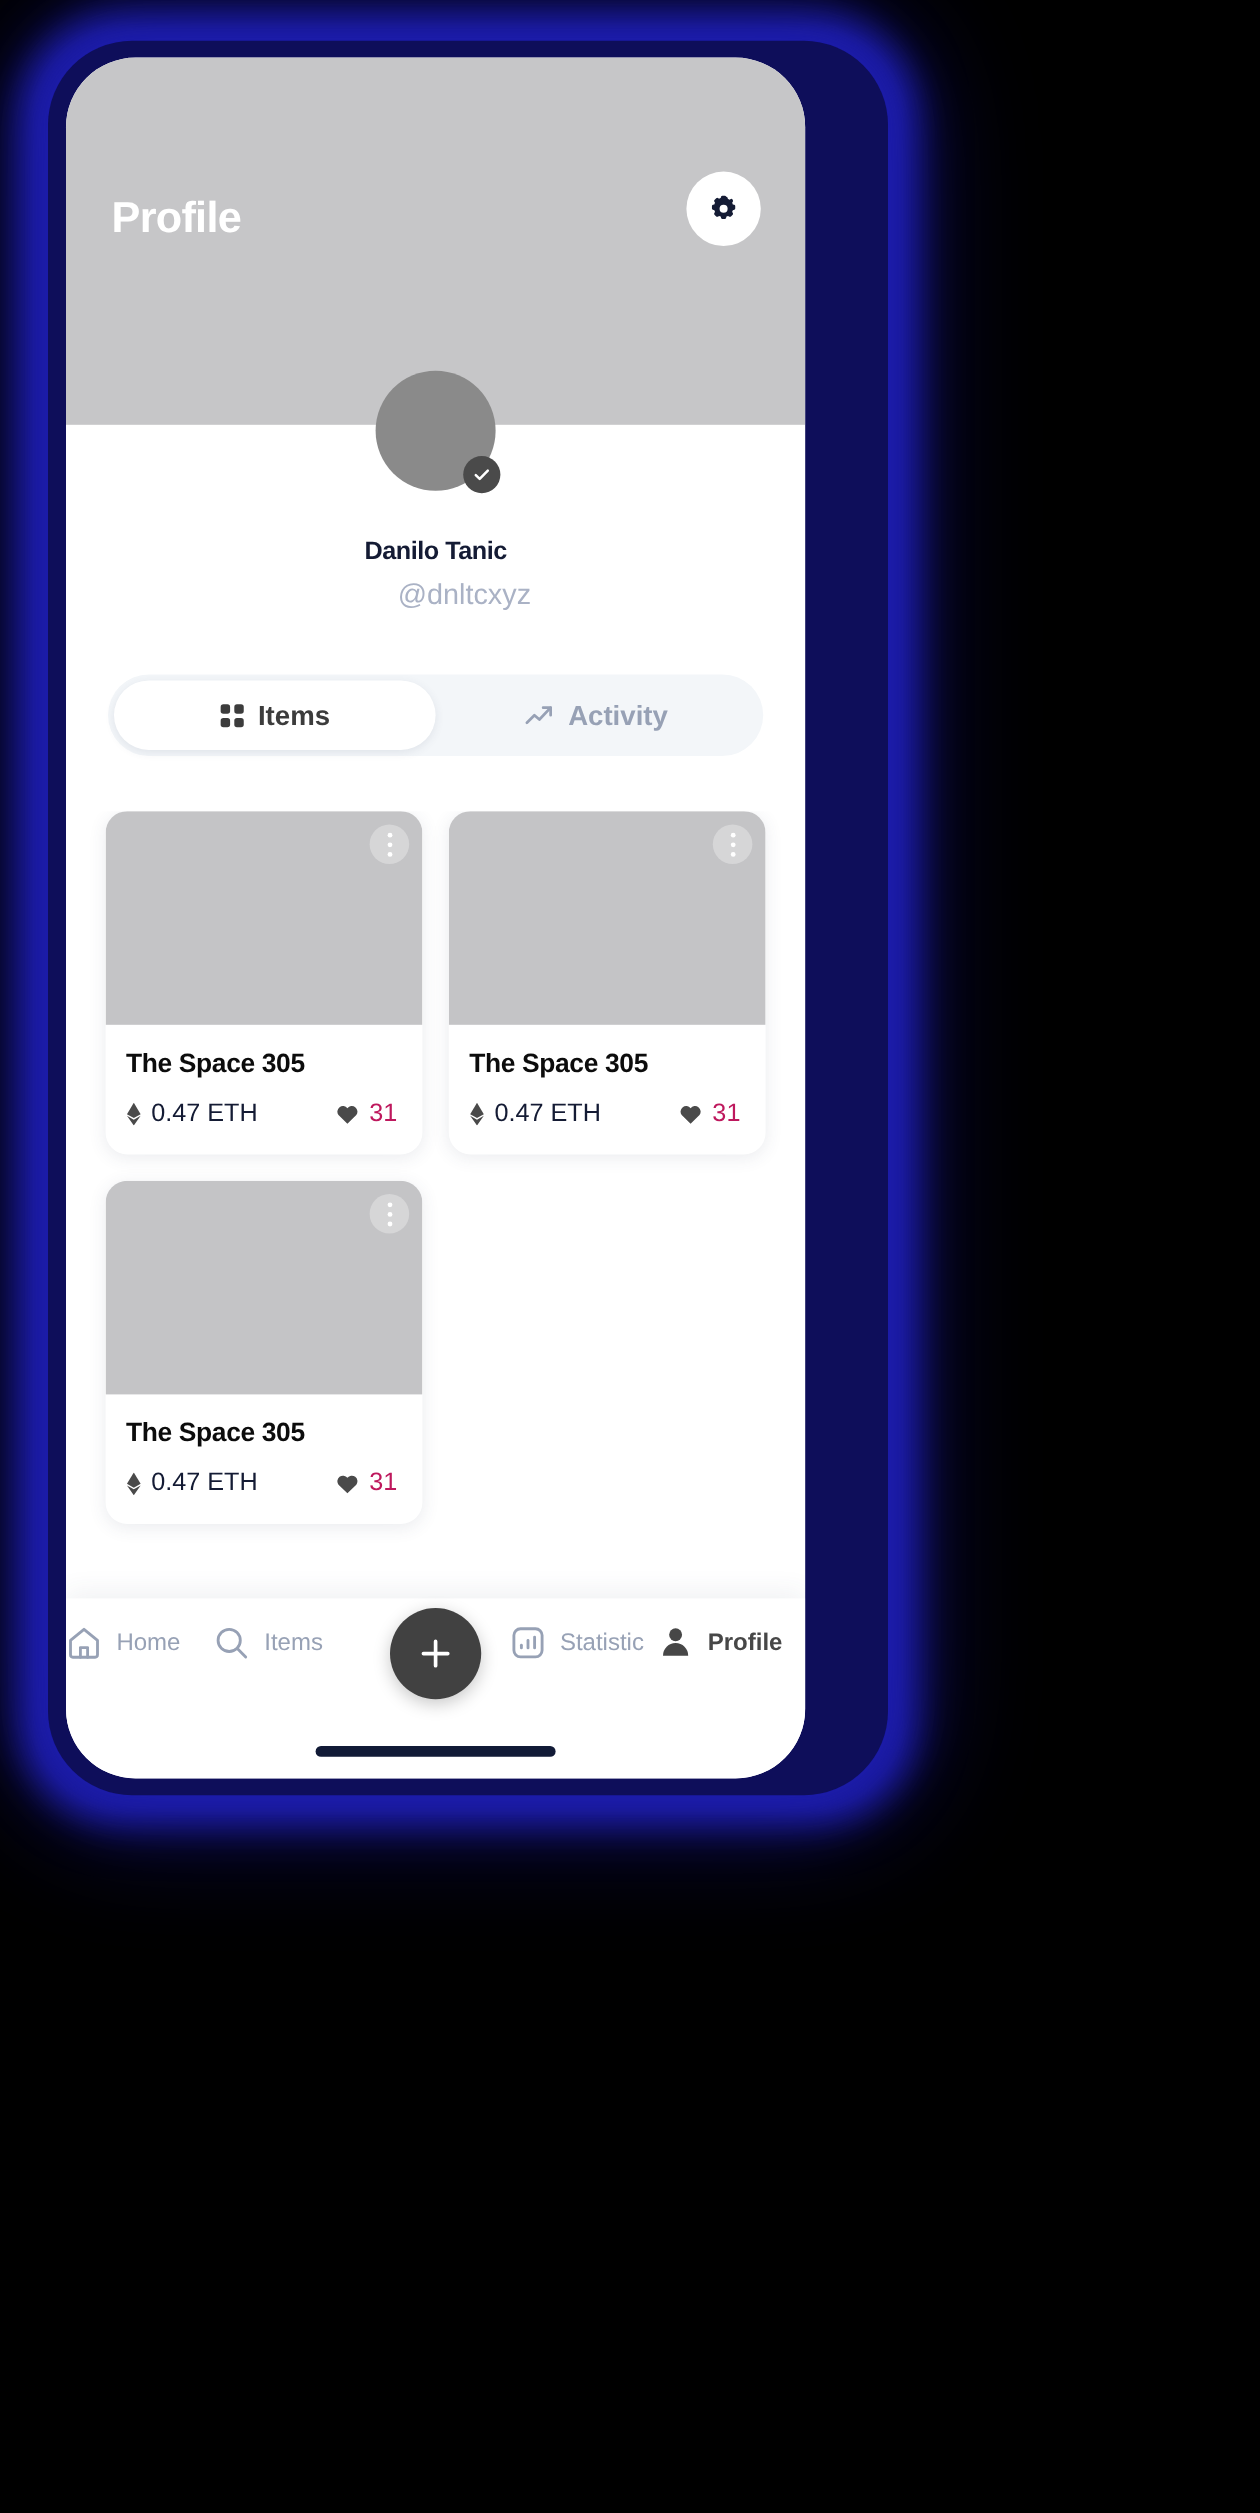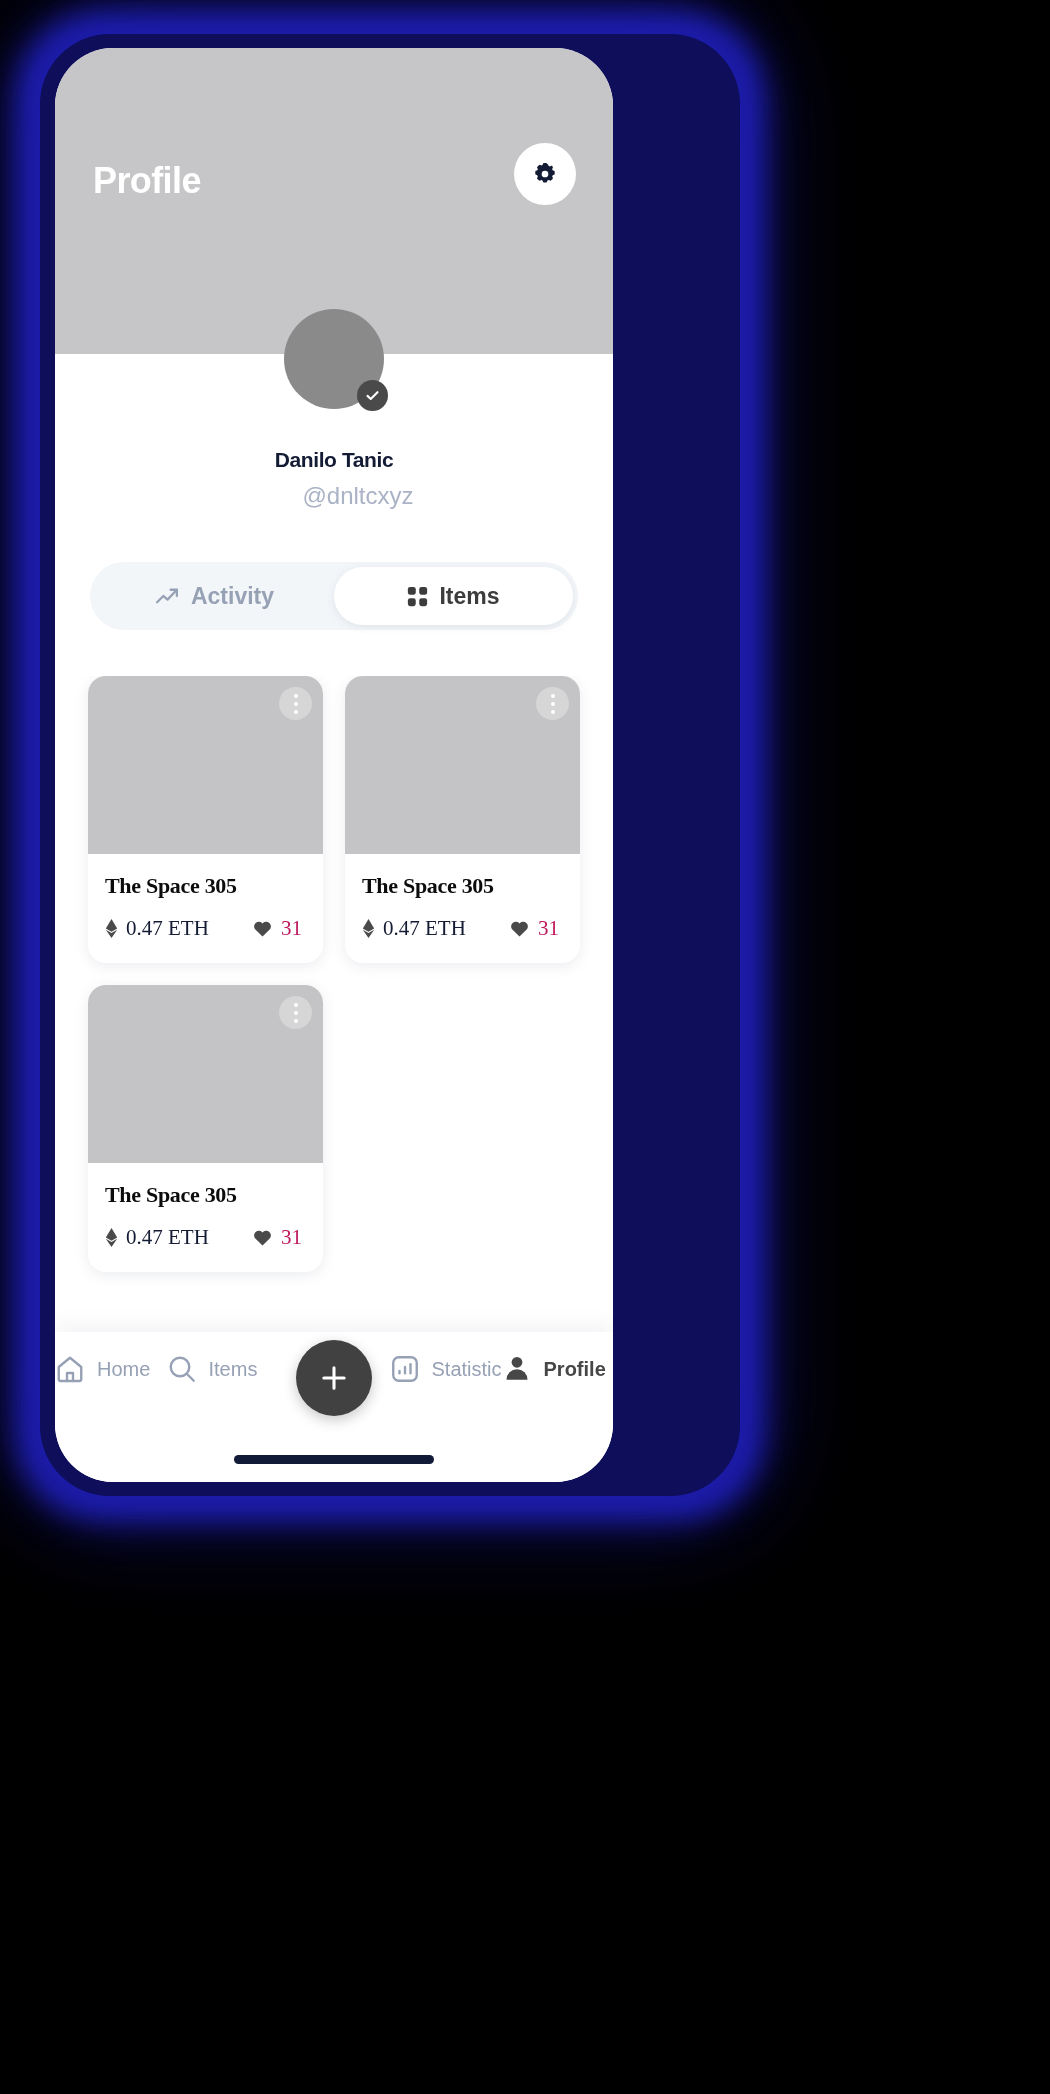--- a/index.html
+++ b/index.html
@@ -44,21 +44,21 @@
     border-radius: 70px;
     background: #0e0e5a;
     box-shadow: 0 0 46px 16px rgba(32,32,190,0.80),
                 0 0 90px 34px rgba(26,26,150,0.45);
   }
 
   
   .phone {
     position: absolute;
     left: 55px; top: 48px;
-    width: 558px; height: 1434px;
+    width: 616px; height: 1434px;
     border-radius: 58px;
     background: #ffffff;
     overflow: hidden;
     display: flex;
     flex-direction: column;
     gap: 16px;
   }
 
   
   .header {
@@ -164,21 +164,20 @@
   .tab svg { display: block; }
   .grid-icon { width: 21px; height: 21px; }
   .trend-icon { width: 25px; height: 25px; }
 
   
   .grid-scroll {
     flex: 1 1 auto;
     overflow: hidden;
     padding: 0 33px;
     margin-top: 30px;
-    font-family: Liberation Serif, serif;
   }
   .grid {
     display: grid;
     grid-template-columns: 1fr 1fr;
     gap: 22px;
   }
   .card {
     background: #ffffff;
     border-radius: 18px;
     overflow: hidden;
@@ -327,39 +326,39 @@
         </div>
       </div>
     </div>
 
     <div class="identity">
       <div class="display-name">Danilo Tanic</div>
       <div class="handle">@dnltcxyz</div>
     </div>
 
     <div class="tabs">
-      <div class="tab">
-        <span>
-          <svg class="trend-icon" viewBox="0 0 24 24" fill="none" stroke="currentColor" stroke-width="2.2" stroke-linecap="round" stroke-linejoin="round" xmlns="http://www.w3.org/2000/svg">
-            <path d="M2 17.5 8 11.5 12 15 21 5.5"></path>
-            <path d="M15 5.5h6v6"></path>
-          </svg>
-        </span>
-        <span>Activity</span>
-      </div>
       <div class="tab active">
         <span>
           <svg class="grid-icon" viewBox="0 0 24 24" fill="currentColor" xmlns="http://www.w3.org/2000/svg">
             <rect x="1" y="1" width="9" height="9" rx="2.6"></rect>
             <rect x="14" y="1" width="9" height="9" rx="2.6"></rect>
             <rect x="1" y="14" width="9" height="9" rx="2.6"></rect>
             <rect x="14" y="14" width="9" height="9" rx="2.6"></rect>
           </svg>
         </span>
         <span>Items</span>
+      </div>
+      <div class="tab">
+        <span>
+          <svg class="trend-icon" viewBox="0 0 24 24" fill="none" stroke="currentColor" stroke-width="2.2" stroke-linecap="round" stroke-linejoin="round" xmlns="http://www.w3.org/2000/svg">
+            <path d="M2 17.5 8 11.5 12 15 21 5.5"></path>
+            <path d="M15 5.5h6v6"></path>
+          </svg>
+        </span>
+        <span>Activity</span>
       </div>
     </div>
 
     <div class="grid-scroll">
       <div class="grid">
 
         <div class="card">
           <div class="card-image">
             <div class="card-menu">
               <i></i>

